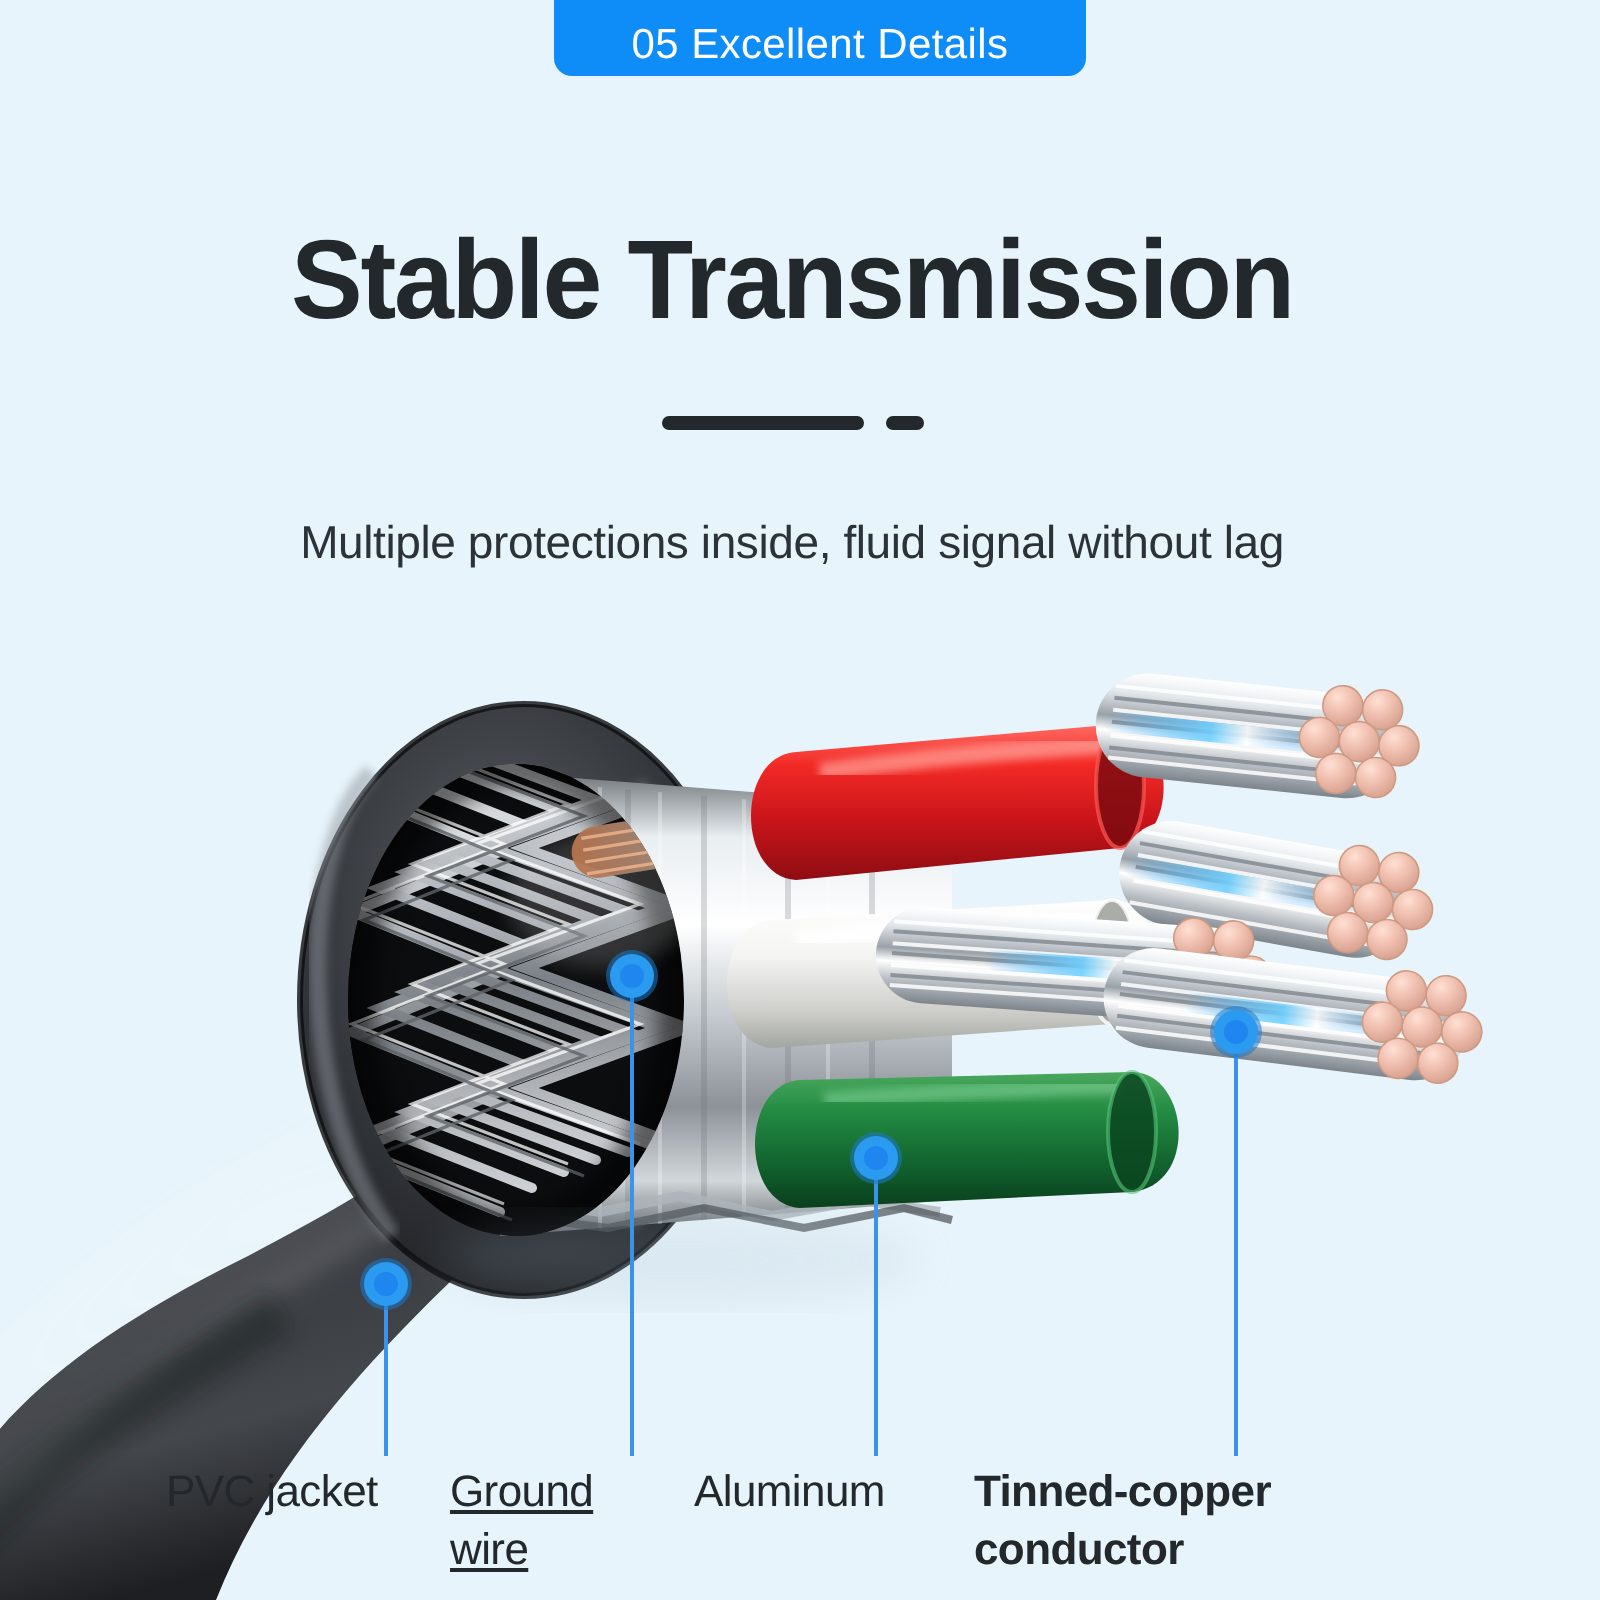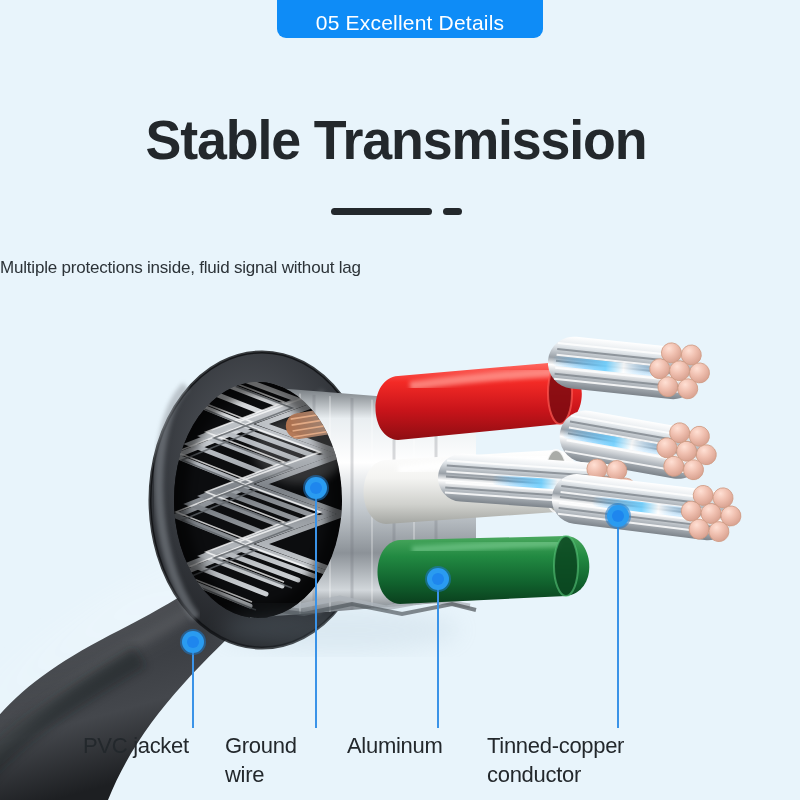--- a/index.html
+++ b/index.html
@@ -30,37 +30,37 @@
     transform:scaleX(.96);
     z-index:30;
   }
   .divider{
     position:absolute;left:0;right:0;top:206px;height:10px;
     display:flex;align-items:center;justify-content:center;gap:11px;z-index:30;
   }
   .divider .d-long{width:101px;height:7px;background:#23282c;border-radius:4px;display:block;}
   .divider .d-short{width:19px;height:7px;background:#23282c;border-radius:4px;display:block;}
   .subhead{
-    position:absolute;left:0;right:0;top:258px;
-    font-size:17px;color:#2c3338;letter-spacing:-.2px;z-index:30;
+    position:absolute;left:0;right:0;top:258px;text-align:center;
+    font-size:23px;color:#2c3338;letter-spacing:-.2px;z-index:30;
   }
 
   
   .art{position:absolute;left:0;top:300px;width:800px;height:500px;z-index:10;}
 
   
   .labels{position:absolute;left:0;top:728px;width:800px;height:72px;z-index:35;}
   .lab{
     position:absolute;text-align:left;font-size:22px;color:#23282c;
     line-height:1.33;letter-spacing:-.3px;
   }
   .lab-pvc{left:83px;top:3px;width:200px;}
-  .lab-gnd{left:225px;top:3px;width:160px;}
+  .lab-gnd{left:225px;top:3px;width:160px;text-decoration:underline;}
   .lab-foil{left:347px;top:3px;width:160px;}
-  .lab-tin{left:487px;top:3px;width:240px;}
+  .lab-tin{left:487px;top:3px;width:240px;font-weight:bold;}
 
   
   .dot{position:absolute;width:22px;height:22px;border-radius:50%;
        background:#2a9bf0;z-index:33;
        box-shadow:0 0 0 2px rgba(30,120,200,.55);}
   .dot::after{content:"";position:absolute;left:5px;top:5px;width:12px;height:12px;
        border-radius:50%;background:#1e86ee;}
   .leader{position:absolute;width:1.6px;background:#3a93e8;z-index:32;}
 </style>
 </head>

